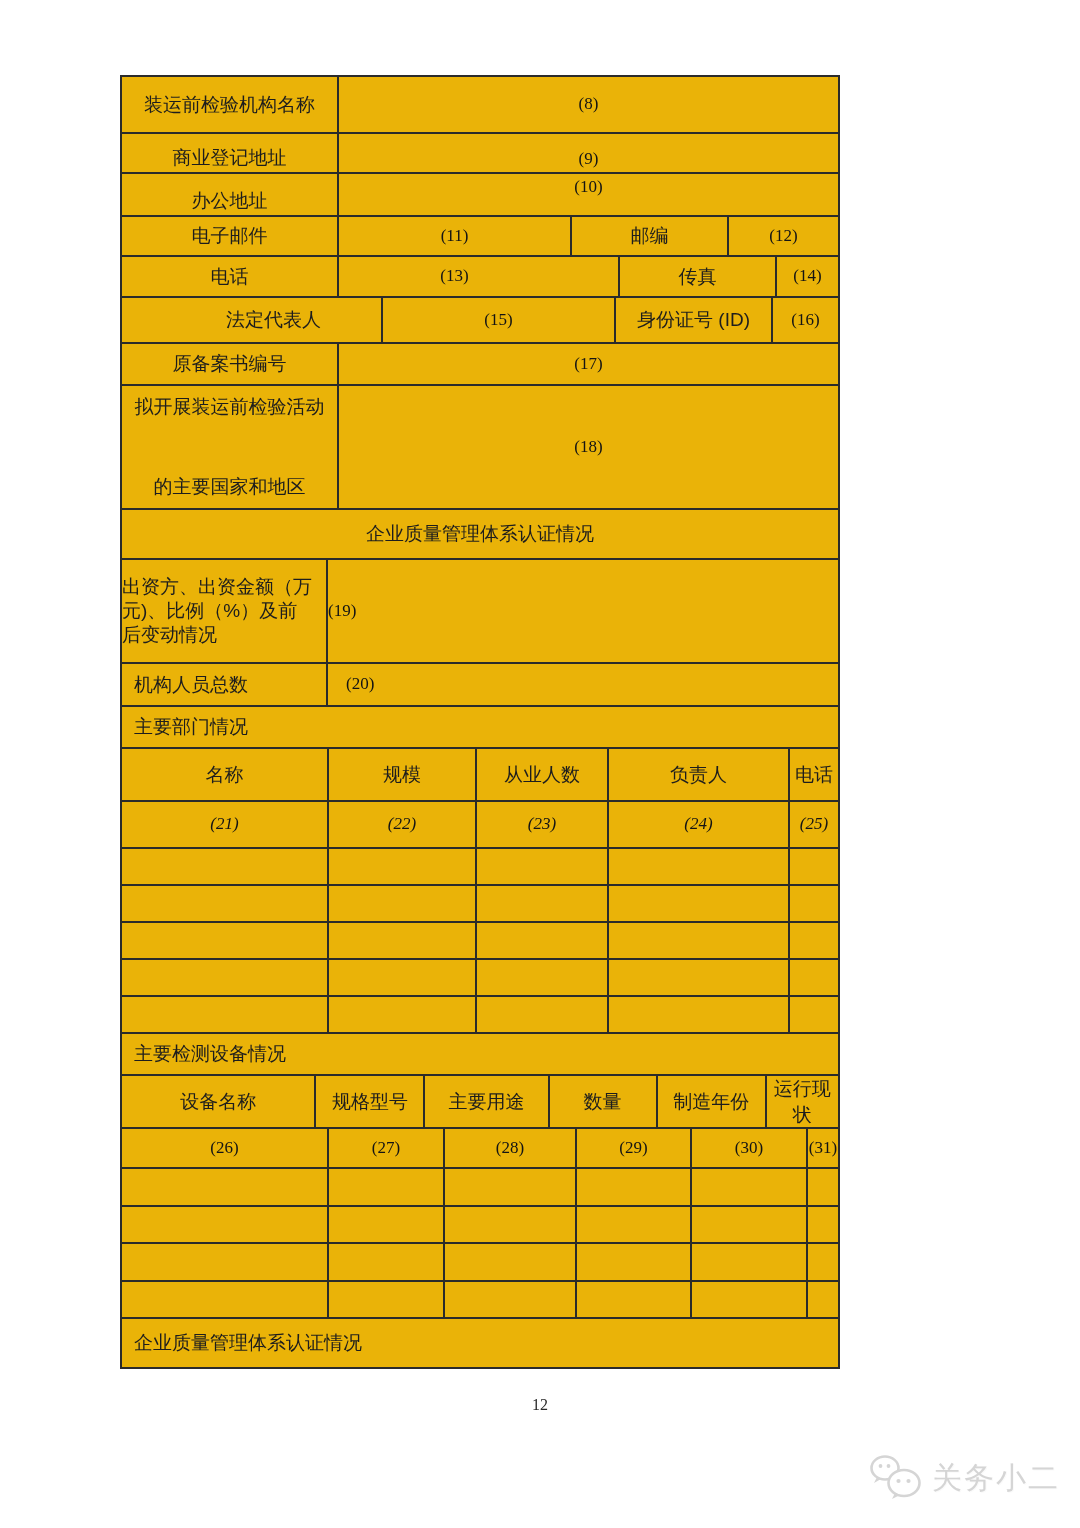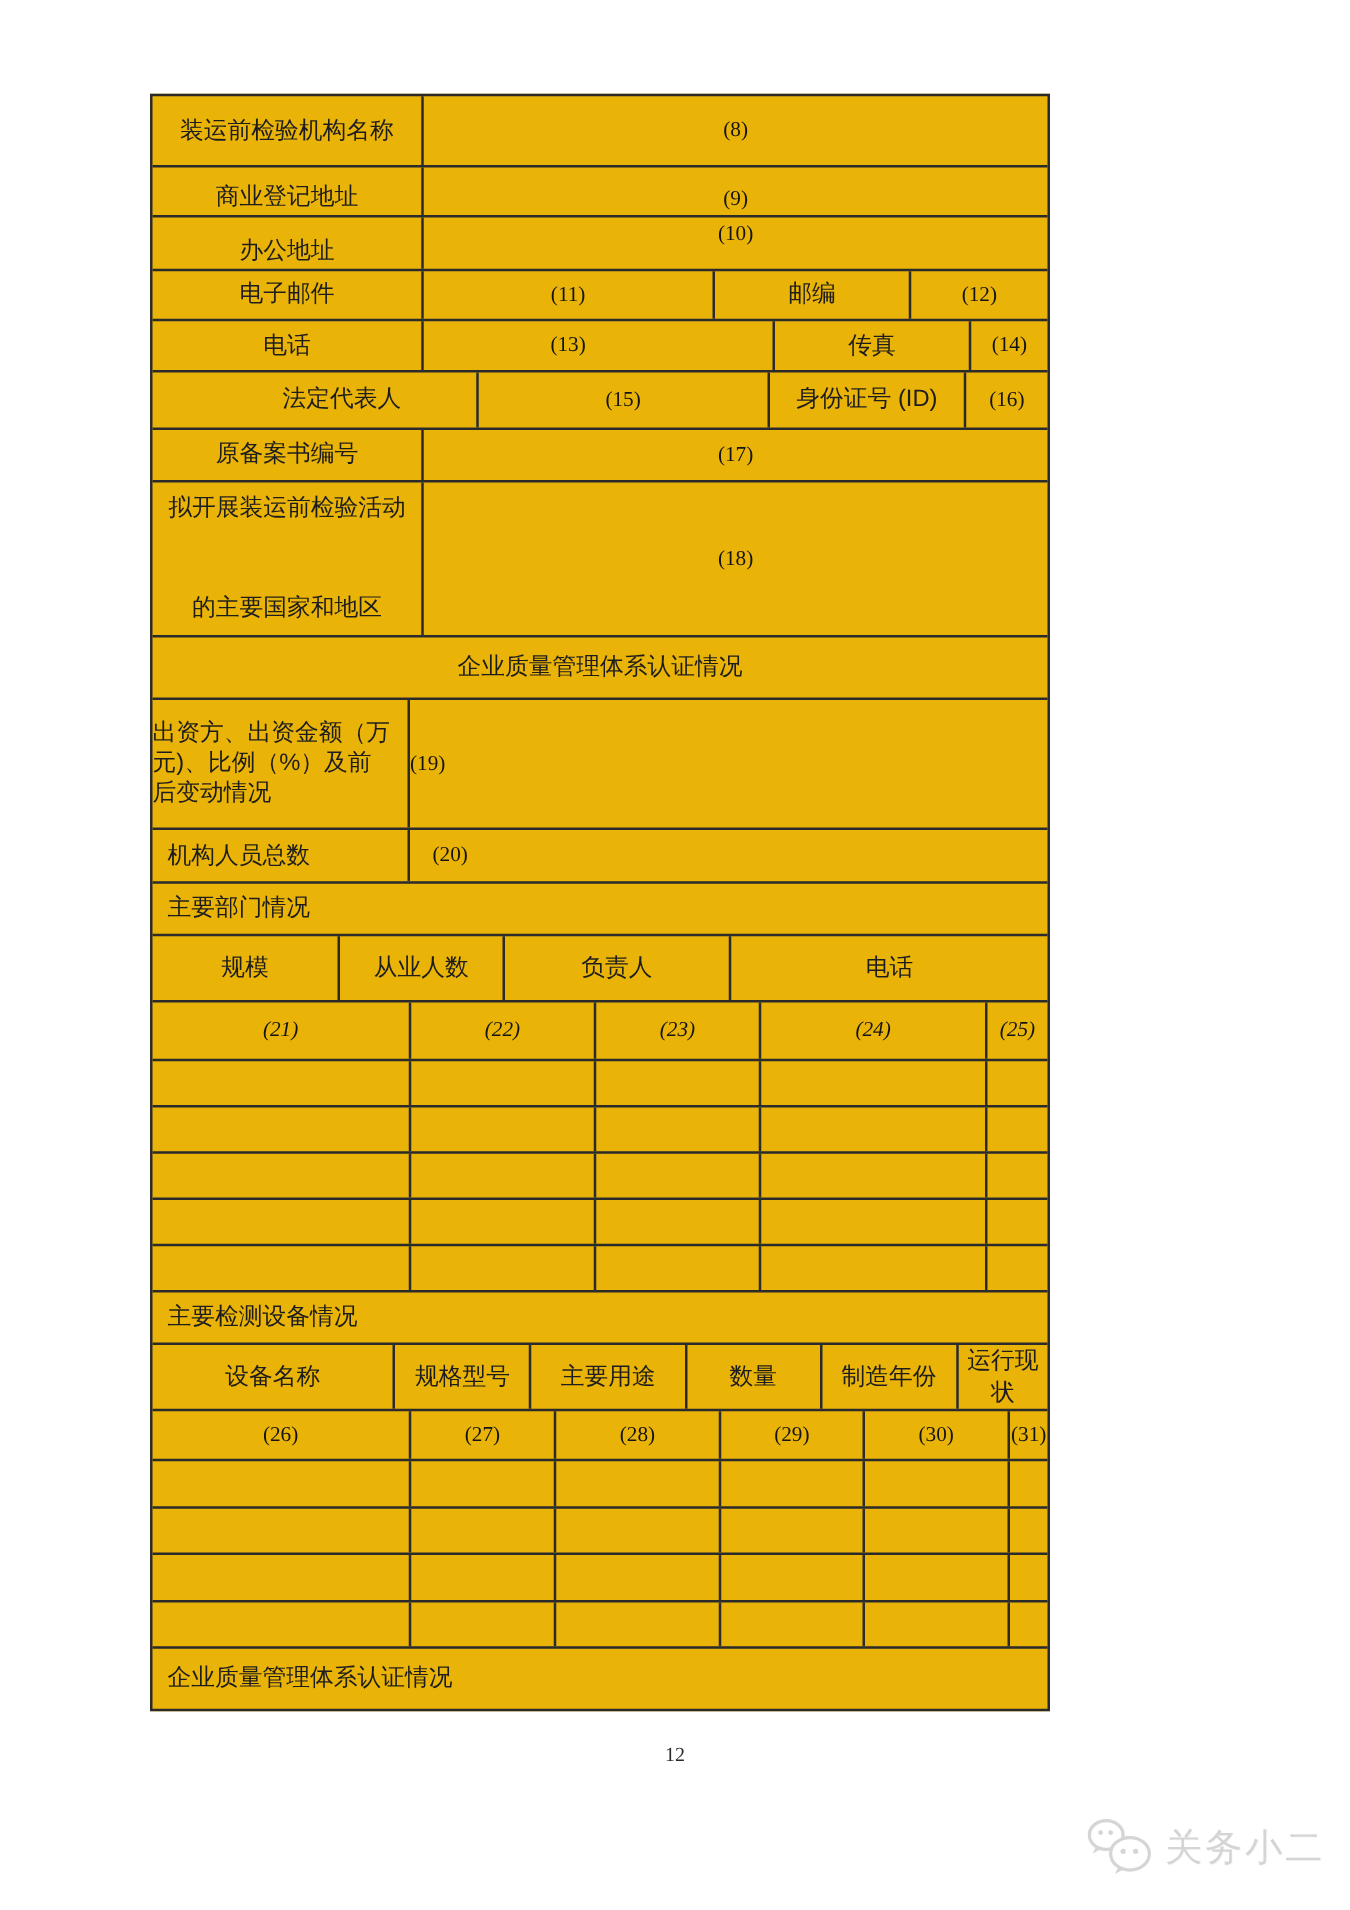--- a/index.html
+++ b/index.html
@@ -104,20 +104,21 @@
   <div class="row" style="height:43px;">
     <div class="cell lalign" style="width:204px;">机构人员总数</div>
     <div class="cell grow val lalign" style="padding-left:18px;">(20)</div>
   </div>
 
   <div class="row" style="height:42px;">
     <div class="cell grow lalign">主要部门情况</div>
   </div>
 
   <div class="row" style="height:53px;">
+    <div class="cell" style="width:205px;">名称</div>
     <div class="cell" style="width:148px;">规模</div>
     <div class="cell" style="width:132px;">从业人数</div>
     <div class="cell" style="width:181px;">负责人</div>
     <div class="cell grow">电话</div>
   </div>
 
   <div class="row" style="height:47px;font-style:italic;">
     <div class="cell val" style="width:205px;">(21)</div>
     <div class="cell val" style="width:148px;">(22)</div>
     <div class="cell val" style="width:132px;">(23)</div>

